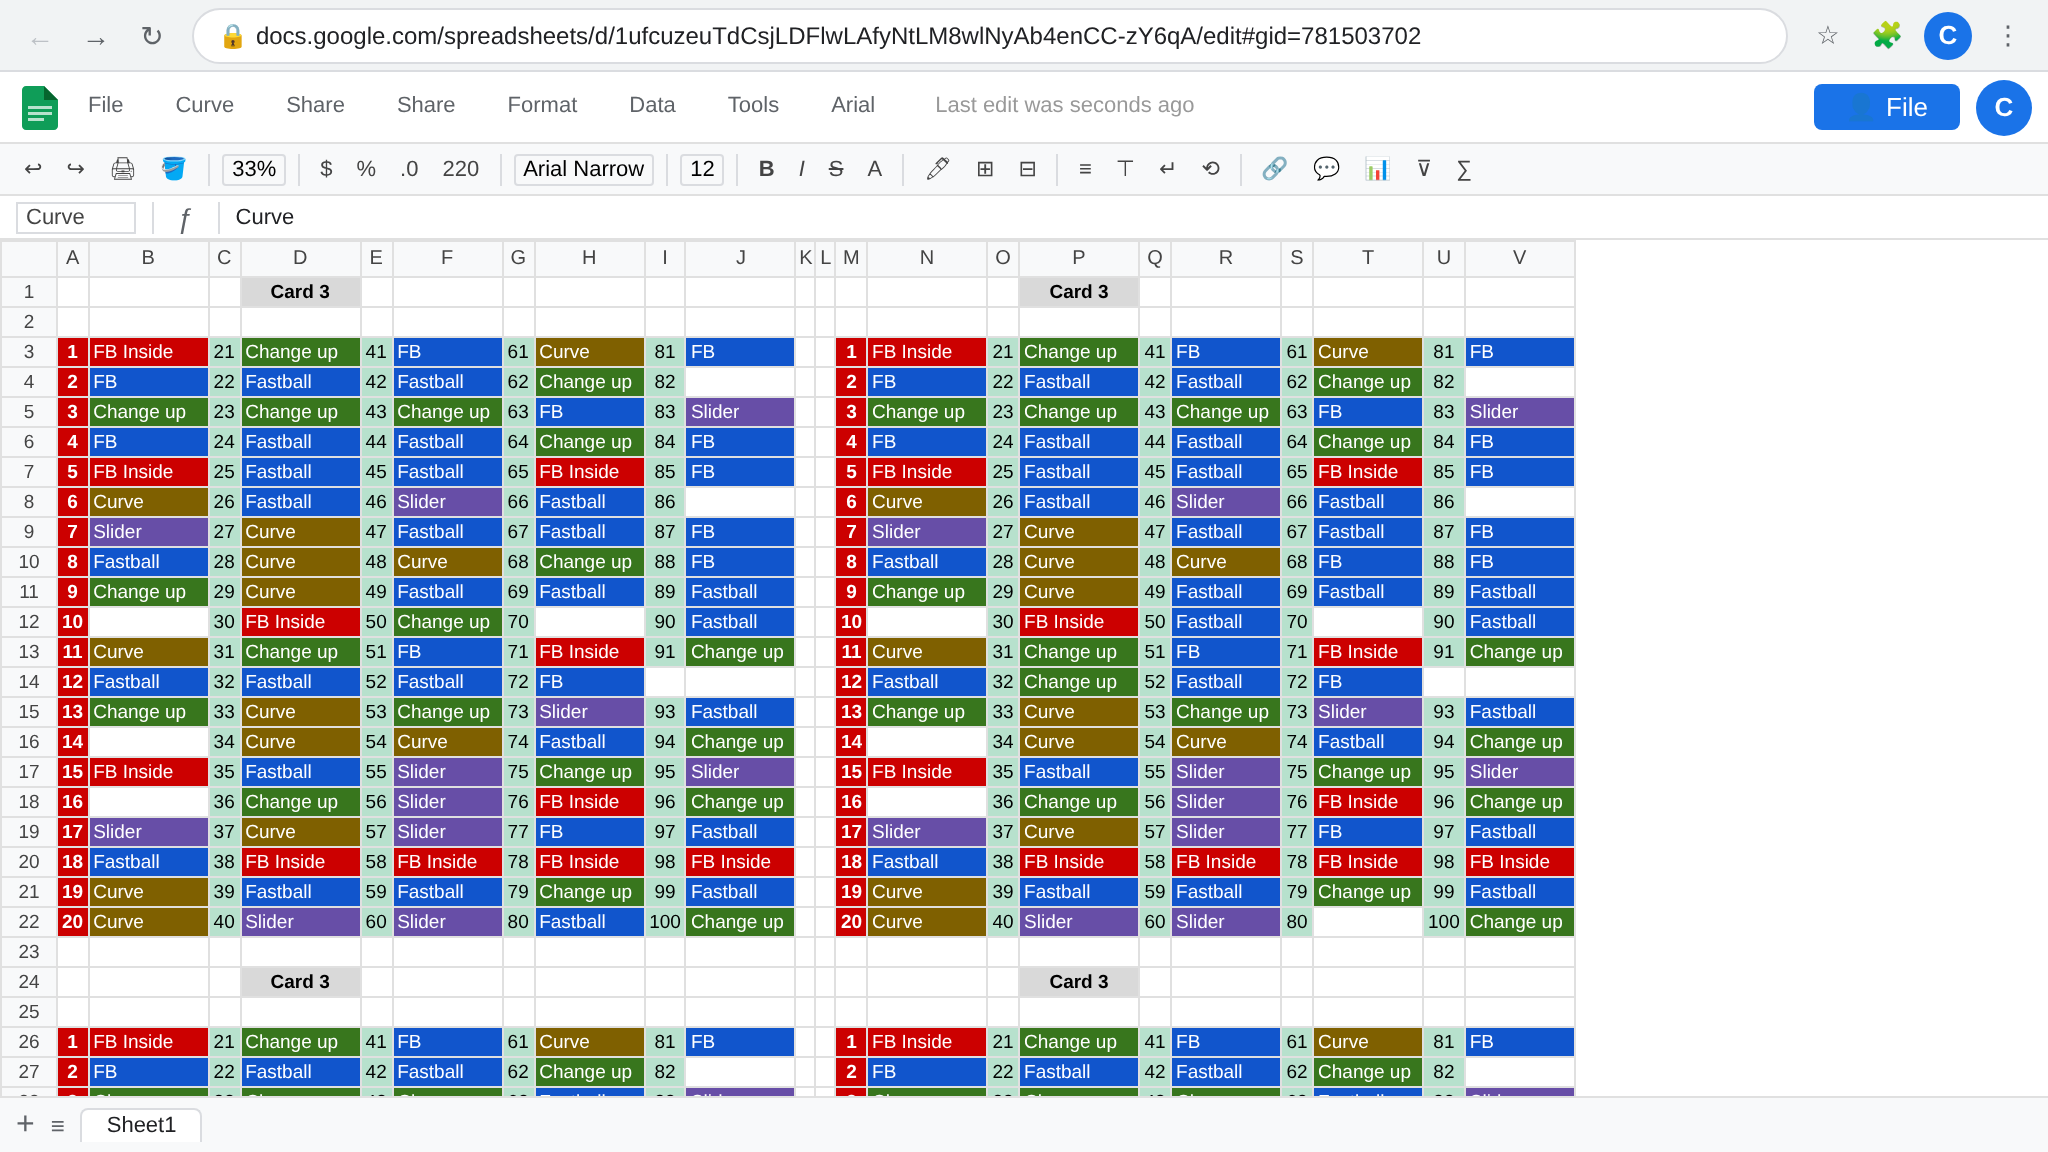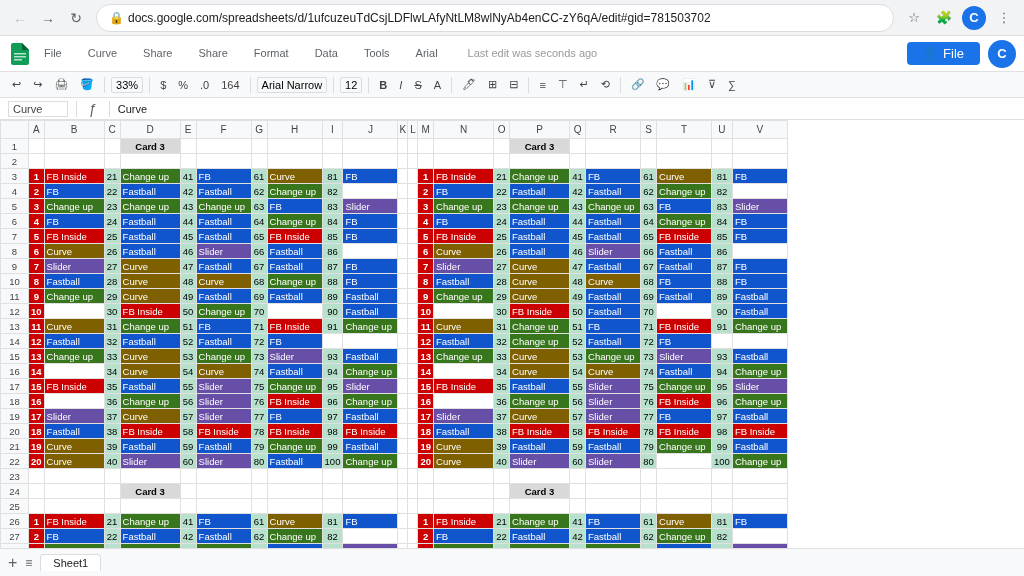--- a/index.html
+++ b/index.html
@@ -129,21 +129,21 @@
     <span class="toolbar-item">↩</span>
     <span class="toolbar-item">↪</span>
     <span class="toolbar-item">🖨</span>
     <span class="toolbar-item">🪣</span>
     <div class="toolbar-sep"></div>
     <span class="zoom-box">33%</span>
     <div class="toolbar-sep"></div>
     <span class="toolbar-item">$</span>
     <span class="toolbar-item">%</span>
     <span class="toolbar-item">.0</span>
-    <span class="toolbar-item">164</span>
+    <span class="toolbar-item">220</span>
     <div class="toolbar-sep"></div>
     <span style="font-size:11px; border:1px solid #dadce0; padding:1px 4px; border-radius:2px;">Arial Narrow</span>
     <div class="toolbar-sep"></div>
     <span class="zoom-box">12</span>
     <div class="toolbar-sep"></div>
     <span class="toolbar-item" style="font-weight:bold;">B</span>
     <span class="toolbar-item" style="font-style:italic;">I</span>
     <span class="toolbar-item" style="text-decoration:line-through;">S</span>
     <span class="toolbar-item">A</span>
     <div class="toolbar-sep"></div>

